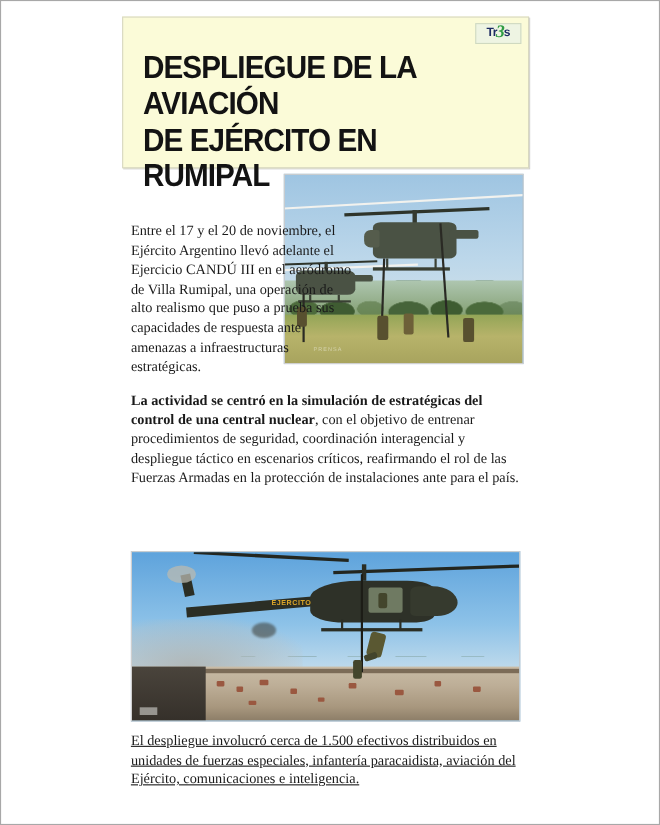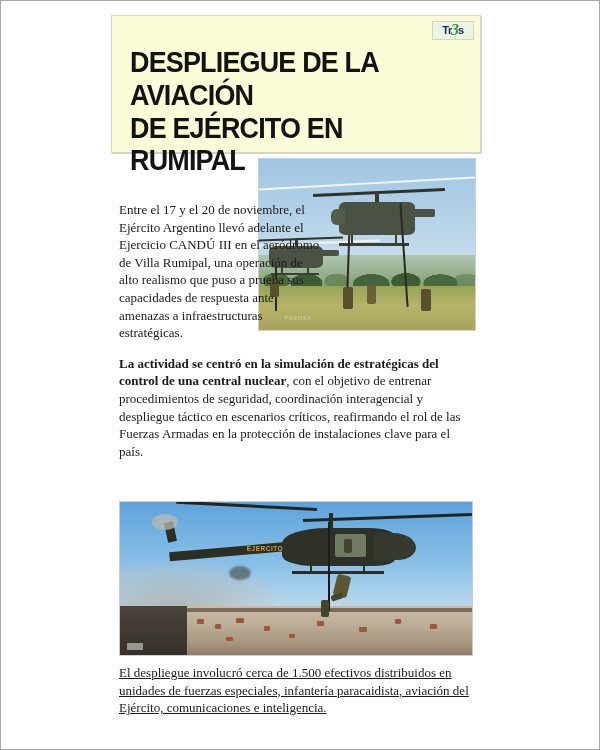--- a/index.html
+++ b/index.html
@@ -296,21 +296,21 @@
 
     <div class="ph1-sold" style="left:84px; top:128px; width:10px; height:22px;"></div>
     <div class="ph1-sold" style="left:108px; top:126px; width:9px; height:19px; background:#6d6038;"></div>
     <div class="ph1-sold" style="left:162px; top:130px; width:10px; height:22px;"></div>
     <div class="ph1-stamp">PRENSA</div>
   </div>
 
   <div class="article">
     <div class="photo1-float"></div>
     <p>Entre el 17 y el 20 de noviembre, el Ejército Argentino llevó adelante el Ejercicio CANDÚ III en el aeródromo de Villa Rumipal, una operación de alto realismo que puso a prueba sus capacidades de respuesta ante amenazas a infraestructuras estratégicas.</p>
-    <p><b>La actividad se centró en la simulación de estratégicas del control de una central nuclear</b><span>, con el objetivo de entrenar procedimientos de seguridad, coordinación interagencial y despliegue táctico en escenarios críticos, reafirmando el rol de las Fuerzas Armadas en la protección de instalaciones clave para el país.</span></p>
+    <p><b>La actividad se centró en la simulación de estratégicas del control de una central nuclear</b><span>, con el objetivo de entrenar procedimientos de seguridad, coordinación interagencial y despliegue táctico en escenarios críticos, reafirmando el rol de las Fuerzas Armadas en la protección de instalaciones ante para el país.</span></p>
   </div>
 
   <div class="photo2">
     <div class="ph2-sky"></div>
     <div class="ph2-trees"></div>
     <div class="ph2-smoke"></div>
 
     <div class="ph2-wall"></div>
     <div class="ph2-wallcap"></div>
     <div class="ph2-darkwall"></div>

